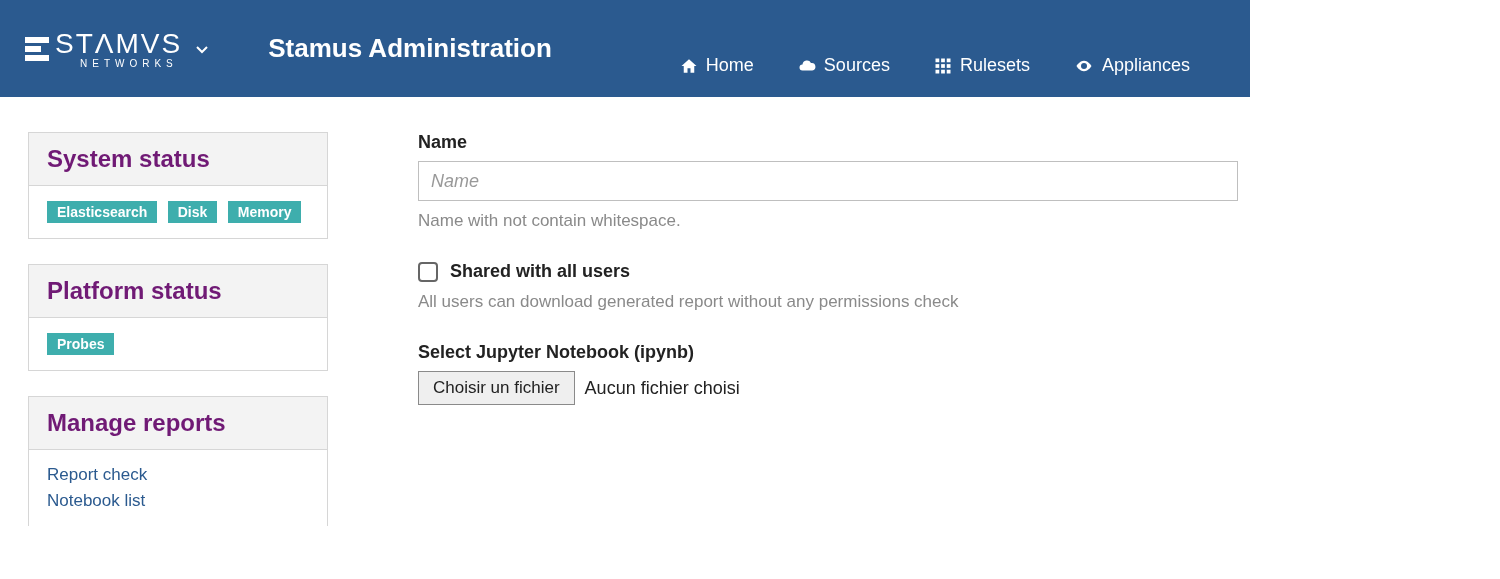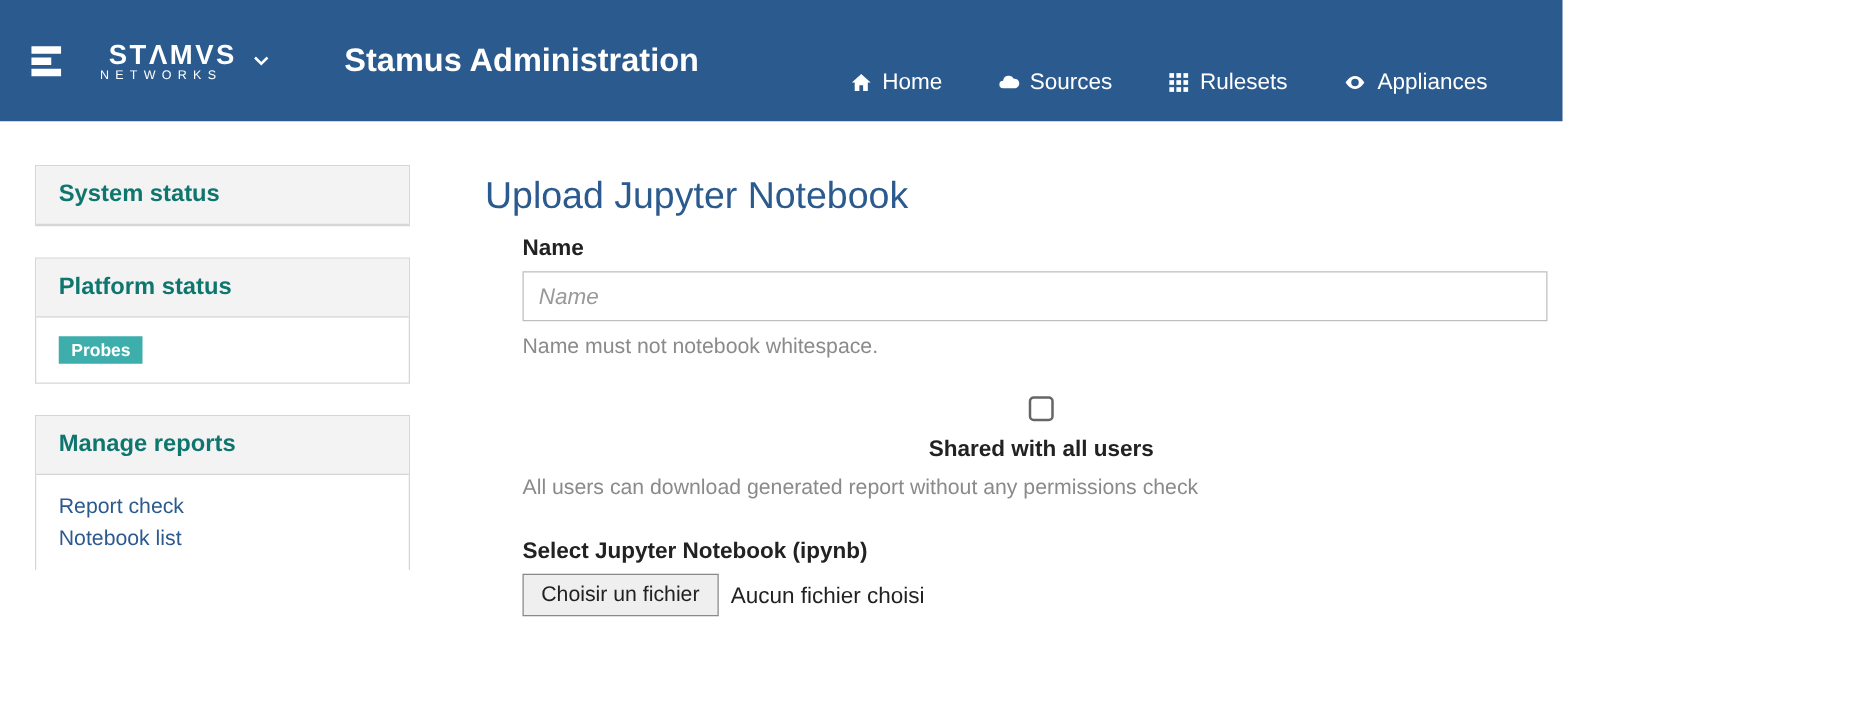--- a/index.html
+++ b/index.html
@@ -29,24 +29,23 @@
     display: flex;
     align-items: center;
     gap: 6px;
   }
   .brand-text {
     display: flex;
     flex-direction: column;
     align-items: flex-start;
   }
   .brand-name {
-    font-size: 22px;
-    font-weight: 700;
+    font-size: 28px;
+    font-weight: 400;
     letter-spacing: 2px;
-    margin-left: 32px;
   }
   .brand-sub {
     font-size: 10px;
     letter-spacing: 5px;
     margin-top: -2px;
     margin-left: 25px;
   }
   .brand-caret { margin-left: 6px; }
   .app-title {
     font-size: 26px;
@@ -78,23 +77,23 @@
   }
   .sidebar { width: 300px; }
   .panel {
     border: 1px solid #d6d6d6;
     margin-bottom: 25px;
   }
   .panel-header {
     background: #f3f3f3;
     border-bottom: 1px solid #d6d6d6;
     padding: 12px 18px;
-    color: #0f766e;
+    color: #701a75;
     font-weight: 700;
-    font-size: 19px;
+    font-size: 24px;
   }
   .panel-body {
     padding: 12px 18px;
   }
   .badge {
     display: inline-block;
     background: #3eaead;
     color: #fff;
     font-size: 14px;
     font-weight: 600;
@@ -146,21 +145,20 @@
     color: #8a8a8a;
     font-size: 17px;
     margin-top: 10px;
     margin-bottom: 30px;
   }
   .check-row {
     display: flex;
     align-items: center;
     gap: 12px;
     margin-bottom: 10px;
-    flex-direction: column;
   }
   .check-box {
     width: 20px;
     height: 20px;
     border: 2px solid #666;
     border-radius: 4px;
     background: #fff;
     cursor: pointer;
   }
   .check-label { font-weight: 700; font-size: 18px; }
@@ -238,47 +236,51 @@
     </div>
   </div>
 </div>
 
 <div class="content">
 
   <div class="sidebar">
 
     <div class="panel">
       <div class="panel-header">System status</div>
+      <div class="panel-body">
+        <span class="badge">Elasticsearch</span>
+        <span class="badge">Disk</span>
+        <span class="badge">Memory</span>
+      </div>
     </div>
 
     <div class="panel">
       <div class="panel-header">Platform status</div>
       <div class="panel-body">
         <span class="badge">Probes</span>
       </div>
     </div>
 
     <div class="panel" style="border-bottom:none;">
       <div class="panel-header">Manage reports</div>
       <div class="panel-body link-list">
         <a>Report check</a>
         <a>Notebook list</a>
       </div>
     </div>
 
   </div>
 
   <div class="main">
-    <h1 class="page-title">Upload Jupyter Notebook</h1>
 
     <div class="form">
 
       <label class="form-label">Name</label>
       <input type="text" class="text-input" placeholder="Name" style="">
-      <div class="help">Name must not notebook whitespace.</div>
+      <div class="help">Name with not contain whitespace.</div>
 
       <div class="check-row">
         <div class="check-box"></div>
         <span class="check-label">Shared with all users</span>
       </div>
       <div class="help">All users can download generated report without any permissions check</div>
 
       <label class="form-label">Select Jupyter Notebook (ipynb)</label>
       <div class="file-row">
         <span class="file-btn">Choisir un fichier</span>

